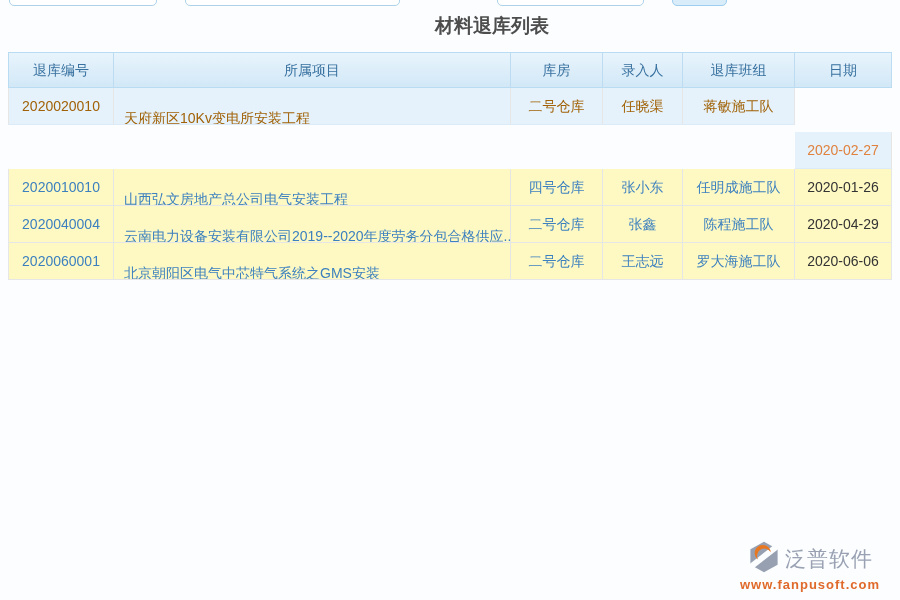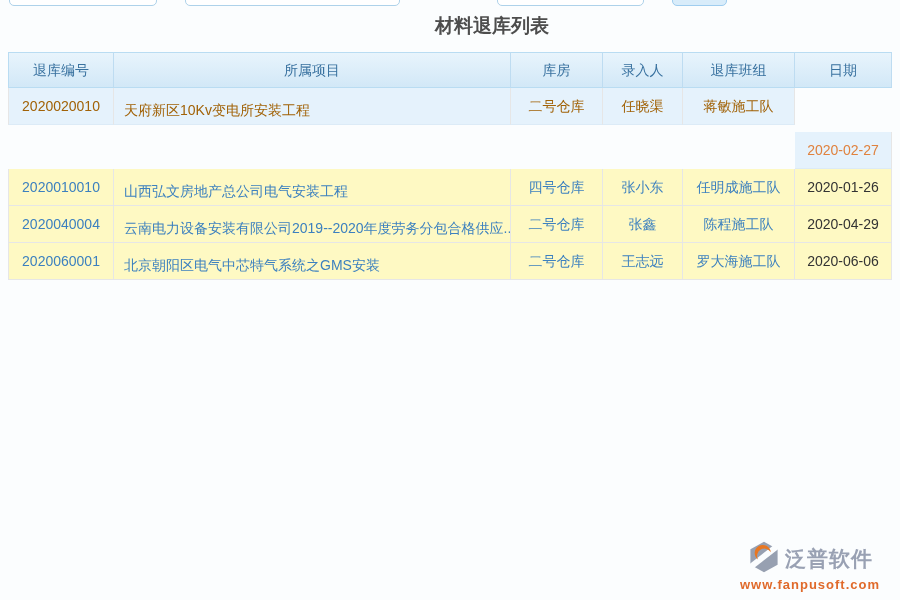--- a/index.html
+++ b/index.html
@@ -37,29 +37,29 @@
     color:#38719f;font-size:14px;overflow:hidden;white-space:nowrap;
   }
   .th:first-child{border-left:1px solid #b9dcf2;}
   .td{
     box-sizing:border-box;height:37px;line-height:36px;text-align:center;
     background:#fef9c3;
     border-bottom:1px solid #e6e6e6;border-right:1px solid #e6e6e6;
     color:#3c80bf;font-size:14px;overflow:hidden;white-space:nowrap;
   }
   .td:first-child{border-left:1px solid #e6e6e6;}
-  .c-project{text-align:left;padding:4px 8px 0 10px;text-overflow:clip;}
+  .c-project{text-align:left;padding:12px 8px 0 10px;text-overflow:clip;}
   .c-date{color:#333333;}
   .trow.selected .td{background:#e5f2fc;color:#a16207;border-bottom-color:#dcebf7;}
   .trow.selected .c-date{color:#e0823e;margin-top:44px;}
 
   
   .watermark{position:absolute;right:10px;bottom:8px;width:160px;text-align:center;}
   .wm-top{display:flex;align-items:center;justify-content:center;gap:4px;}
-  .wm-brand{font-size:21px;font-weight:bold;color:#99a1b3;letter-spacing:1px;}
+  .wm-brand{font-size:21px;font-weight:normal;color:#99a1b3;letter-spacing:1px;}
   .wm-url{font-size:13px;font-weight:bold;color:#e06a2b;letter-spacing:1px;margin-top:-1px;}
 </style>
 </head>
 <body>
 
 <div class="top-sliver" id="f1"></div>
 <div class="top-sliver" id="f2"></div>
 <div class="top-sliver" id="f3"></div>
 <div class="top-sliver btn" id="b1"></div>
 

